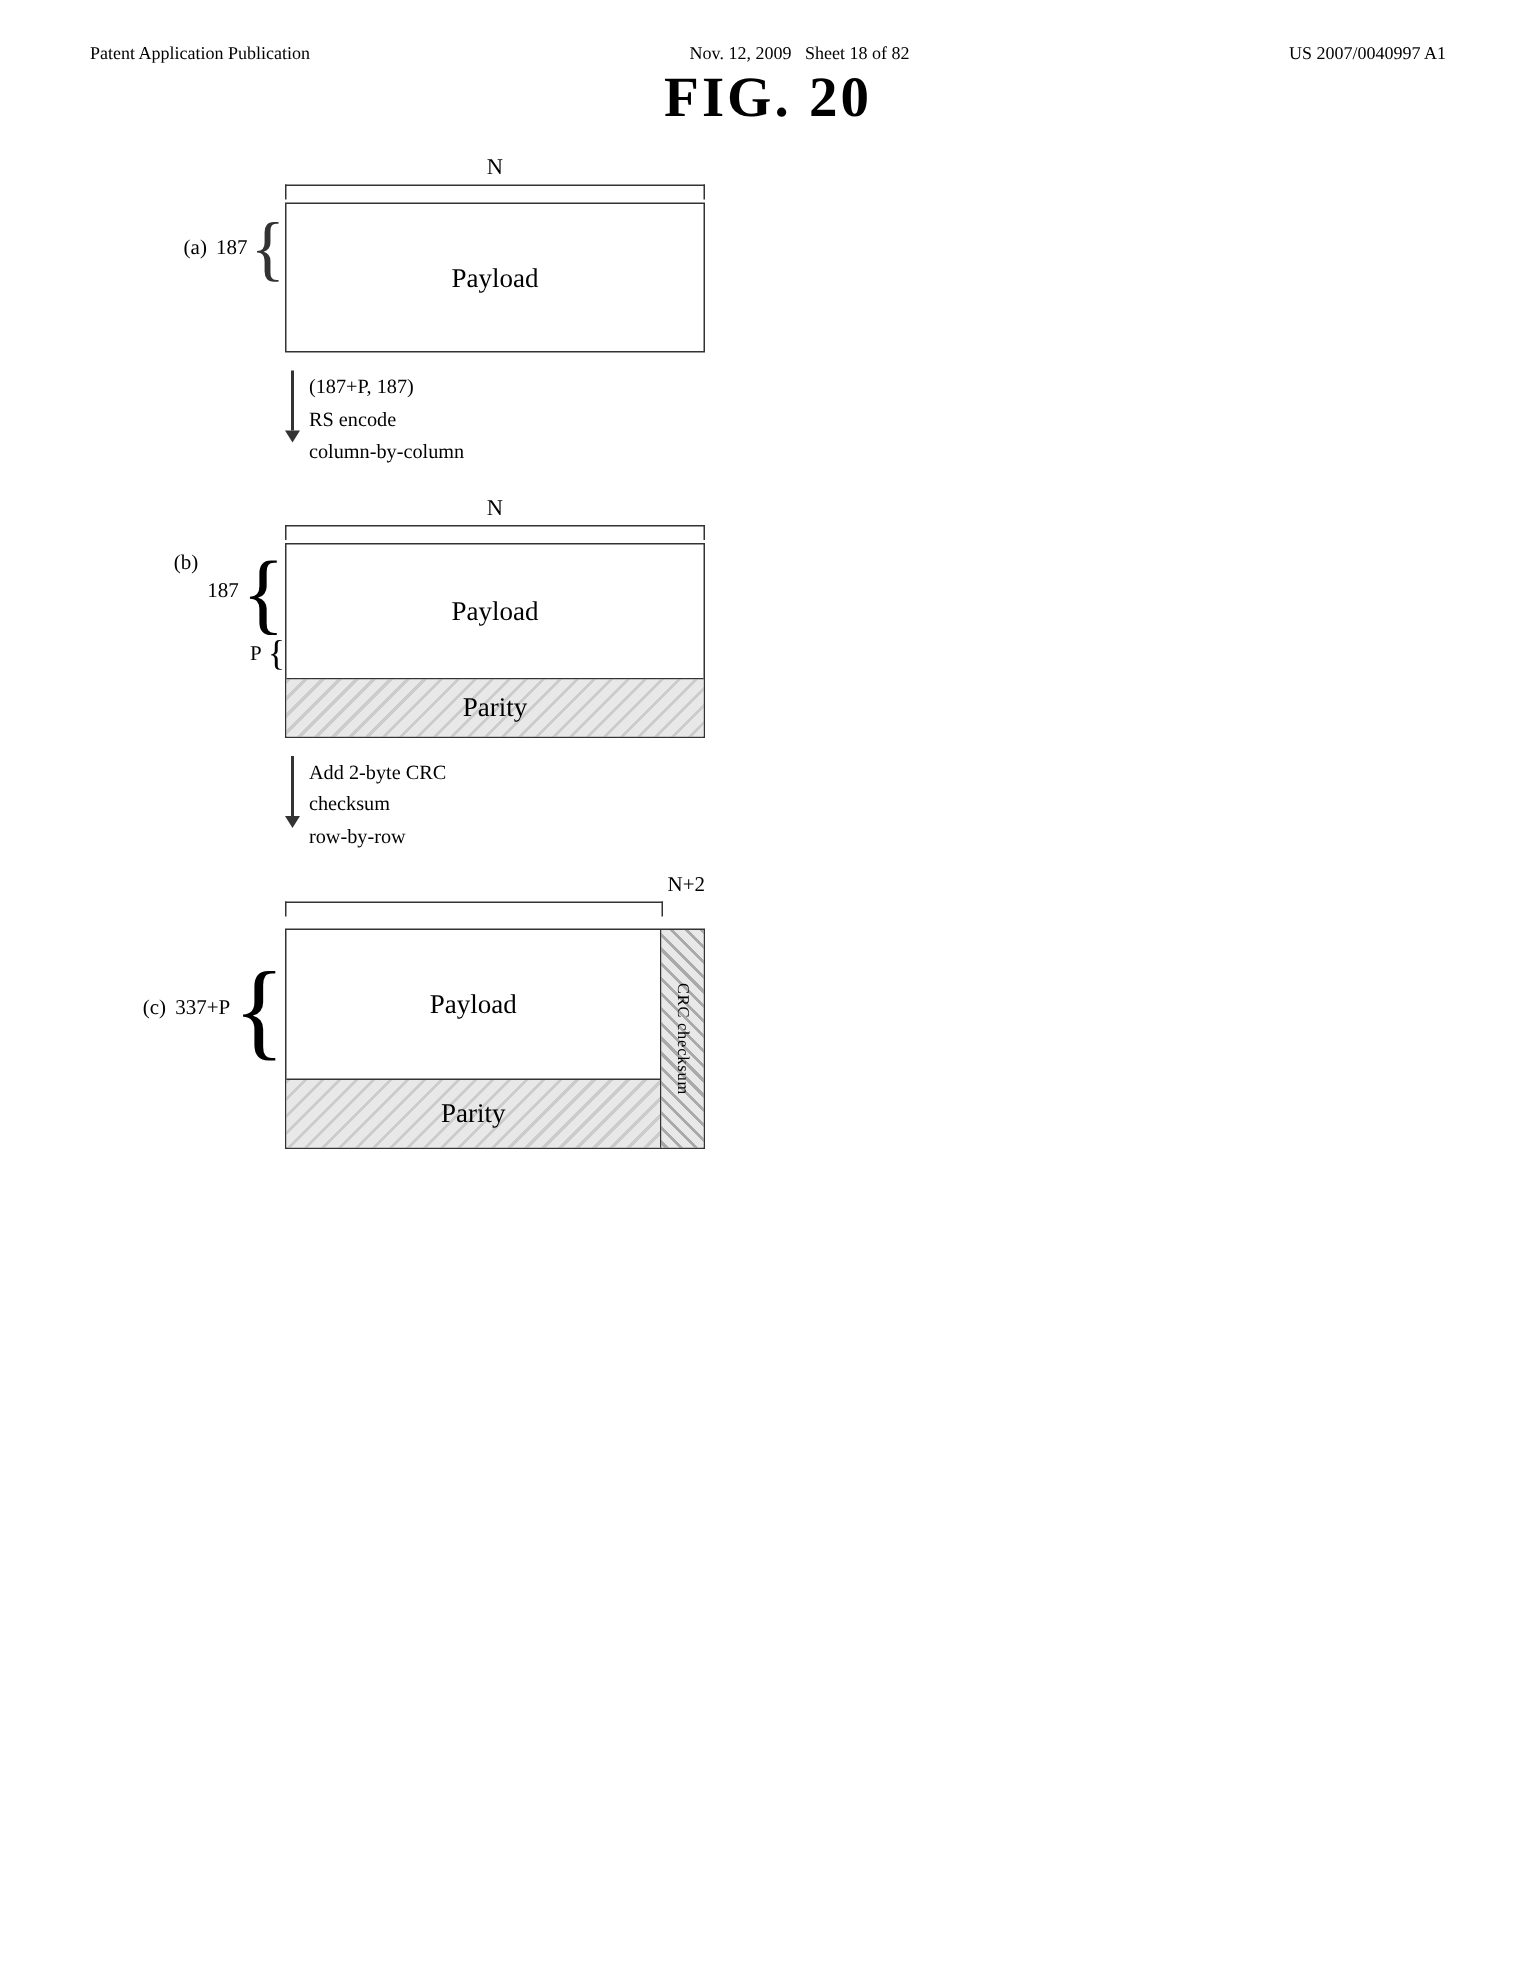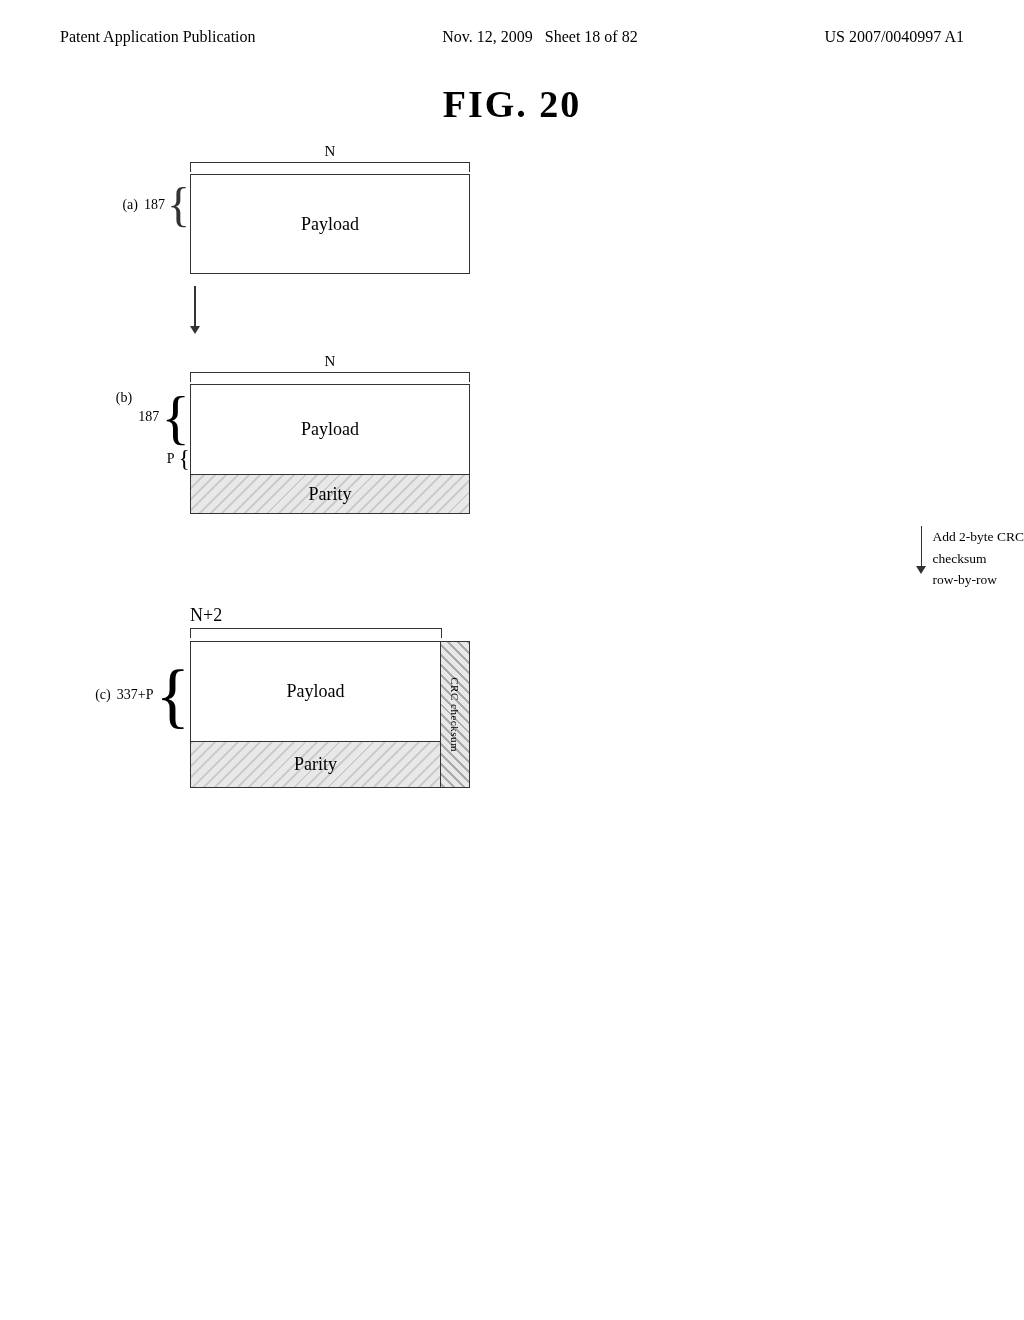--- a/index.html
+++ b/index.html
@@ -11,30 +11,29 @@
       color: #000;
       position: relative;
     }
 
     
     .header {
       display: flex;
       justify-content: space-between;
       align-items: flex-start;
       padding: 28px 60px 0 60px;
-      font-size: 16px;
+      font-size: 12px;
       font-weight: normal;
     }
 
     
     .fig-title {
       text-align: center;
       font-size: 38px;
       font-weight: bold;
-      margin-top: 36px;
       letter-spacing: 2px;
     }
 
     
     .payload-box {
       border: 1.5px solid #333;
       width: 280px;
       height: 100px;
       display: flex;
       align-items: center;
@@ -226,20 +225,25 @@
         <span>Payload</span>
       </div>
     </div>
   </div>
 
   <div style="display:flex; align-items:flex-start; margin: 12px 0 12px 130px;">
     <div class="arrow-vert">
       <div class="arrow-vert-line" style="height:40px;"></div>
       <div class="arrow-vert-head"></div>
     </div>
+    <div class="arrow-desc">
+      <span>(187+P, 187)</span><br>
+      <span>RS encode</span><br>
+      <span>column-by-column</span>
+    </div>
   </div>
 
   <div class="diagram-row">
     <div class="row-left">
 
       <div style="display:flex; flex-direction:column; align-items:flex-end; width:100%; padding-right:0;">
         <div style="display:flex; align-items:flex-start; margin-bottom:0;">
           <span class="brace-number" style="font-size:14px; margin-right:2px;">(b)</span>
           &nbsp;
           <div style="display:flex; flex-direction:column; align-items:flex-end;">
@@ -266,21 +270,21 @@
         <div class="payload-part">
           <span>Payload</span>
         </div>
         <div class="parity-part">
           <span>Parity</span>
         </div>
       </div>
     </div>
   </div>
 
-  <div style="display:flex; align-items:flex-start; margin: 12px 0 12px 130px; justify-content: flex-end;">
+  <div style="display:flex; align-items:flex-start; margin: 12px 0 12px 130px;">
     <div class="arrow-vert">
       <div class="arrow-vert-line" style="height:40px;"></div>
       <div class="arrow-vert-head"></div>
     </div>
     <div class="arrow-desc">
       <span>Add 2-byte CRC</span><br>
       <span>checksum</span><br>
       <span>row-by-row</span>
     </div>
   </div>
@@ -288,21 +292,21 @@
   <div class="diagram-row">
     <div class="row-left">
       <span class="brace-number" style="font-size:14px; margin-right:2px;">(c)</span>
       &nbsp;
       <span class="brace-number">337+P</span>
       <span style="font-size:72px; line-height:0.9; font-weight:100;">{</span>
     </div>
     <div class="row-center" style="padding-top: 38px;">
 
       <div style="position:absolute; top:2px; left:0; width:280px;">
-        <span style="font-size:18px; display:block; text-align:left; margin-bottom:2px;">N+2</span>
+        <span style="font-size:14px; display:block; text-align:right; margin-bottom:2px;">N+2</span>
         <div style="border-top:1.5px solid #333; border-left:1.5px solid #333; border-right:1.5px solid #333; height:10px; width:252px;"></div>
       </div>
 
       <div class="payload-parity-crc-box">
         <div class="left-col">
           <div class="payload-part-c">
             <span>Payload</span>
           </div>
           <div class="parity-part-c">
             <span>Parity</span>

